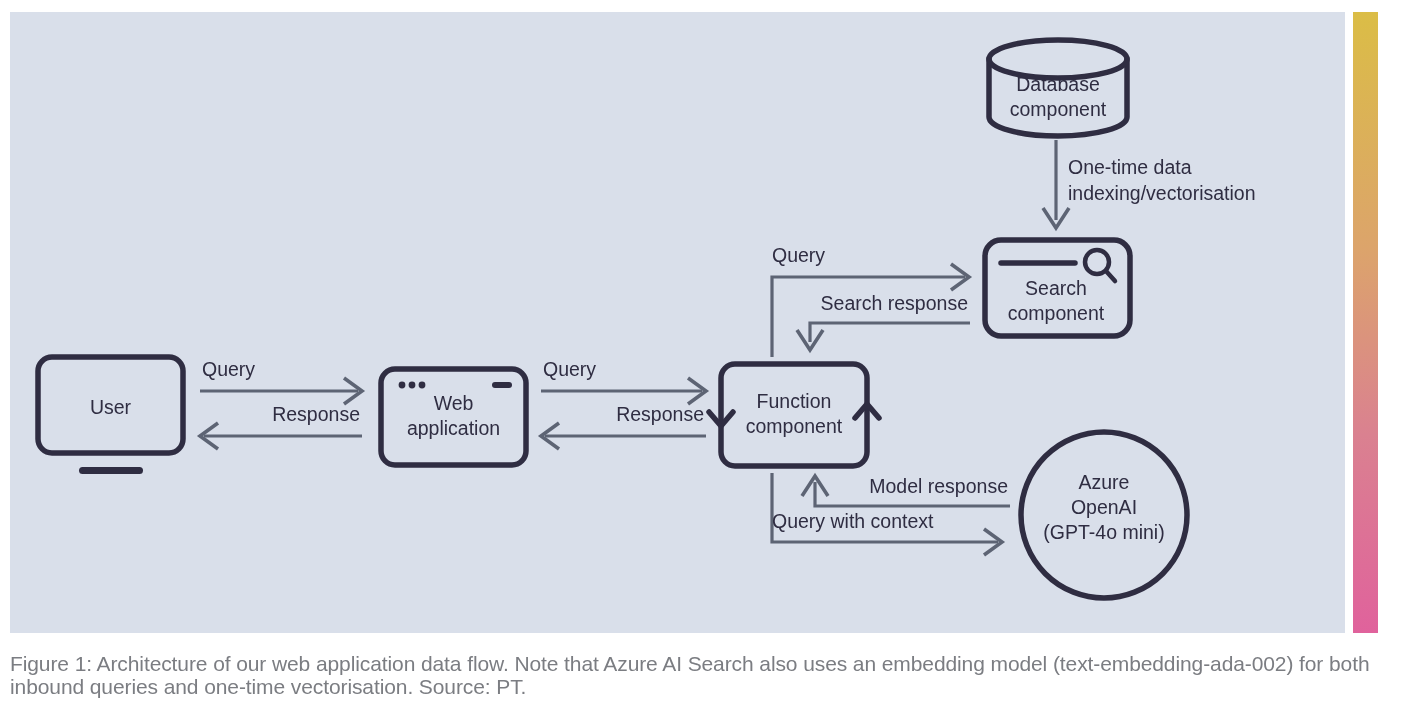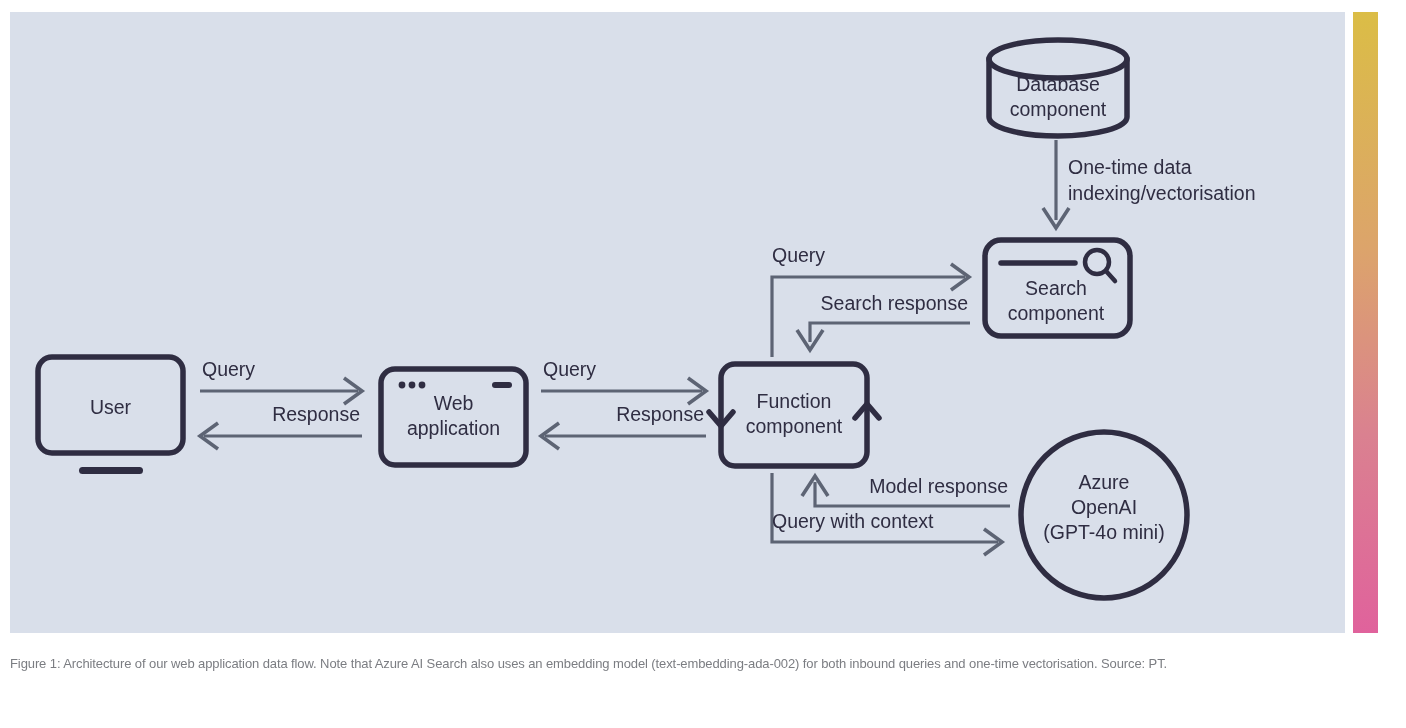--- a/index.html
+++ b/index.html
@@ -44,21 +44,21 @@
     width: 1335px;
     height: 621px;
     display: block;
   }
   .caption {
     position: absolute;
     left: 10px;
     top: 652px;
     width: 1370px;
     font-family: "Liberation Sans", sans-serif;
-    font-size: 13px;
+    font-size: 21px;
     line-height: 23px;
     color: #7b7d82;
     letter-spacing: -0.1px;
   }
   text {
     font-family: "Liberation Sans", sans-serif;
   }
   .node-label {
     fill: #2f2d42;
     font-size: 19.5px;

